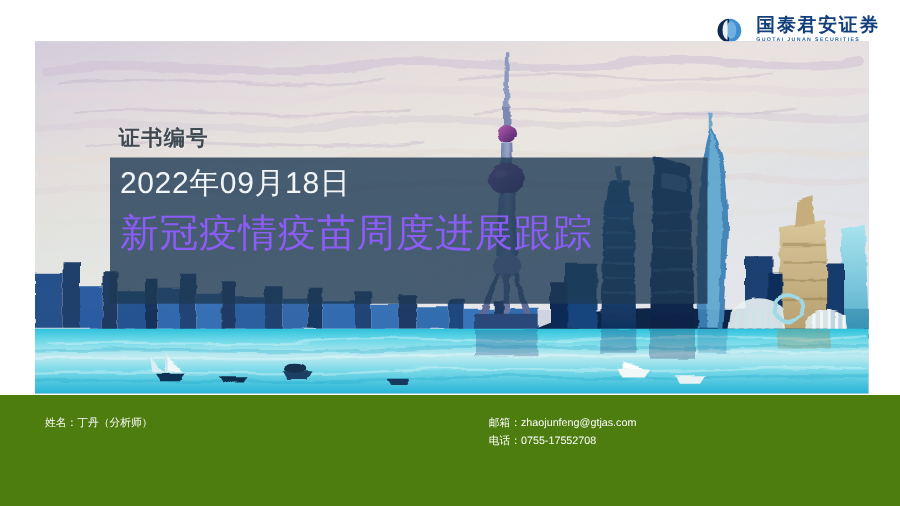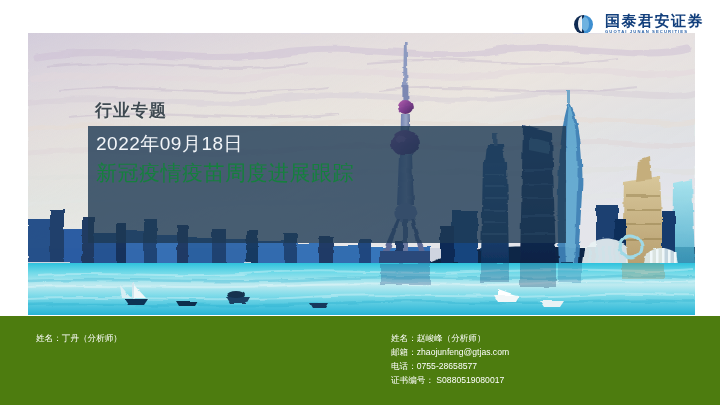--- a/index.html
+++ b/index.html
@@ -111,33 +111,32 @@
     z-index: 5;
   }
   .title-inner {
     position: absolute;
     left: 96px;
     top: 132px;
     width: 470px;
     z-index: 6;
   }
   .doc-date {
-    font-size: 19px;
+    font-size: 24px;
     color: #f2f5f8;
     letter-spacing: .5px;
     line-height: 1.25;
   }
   .doc-title {
-    font-size: 21px;
-    color: #15803d;
+    font-size: 31px;
+    color: #8b5cf6;
     letter-spacing: .5px;
     line-height: 1.3;
     margin-top: 5px;
     white-space: nowrap;
-    font-family: Liberation Mono, monospace;
   }
 
   
   .footer {
     position: absolute;
     left: 0;
     right: 0;
     top: 316px;
     height: 100px;
     background: #4d7c0f;
@@ -402,39 +401,37 @@
         <path d="M198,264 L222,264 L218,271 L202,271 Z" fill="#1a3f63"></path>
         <ellipse cx="208" cy="262" rx="9" ry="4" fill="#15334f"></ellipse>
         <path d="M282,270 L300,270 L297,275 L285,275 Z" fill="#16395c"></path>
         <path d="M466,262 L492,262 L488,269 L470,269 Z" fill="#f2f7f8"></path>
         <path d="M470,256 L488,262 L470,262 Z" fill="#ffffff"></path>
         <path d="M512,268 L536,268 L532,274 L516,274 Z" fill="#e8f2f5"></path>
       </g>
     </svg>
   </div>
 
-  <div class="kicker">行业专题</div>
+  <div class="kicker">证书编号</div>
 
   <div class="title-band"></div>
   <div class="title-inner">
     <div class="doc-date">2022年09月18日</div>
     <div class="doc-title">新冠疫情疫苗周度进展跟踪</div>
   </div>
 
   <div class="footer">
     <div class="contacts">
 
       <div class="contact">
         <div>姓名：丁丹（分析师）</div>
       </div>
 
       <div class="contact">
-        <div>姓名：赵峻峰（分析师）</div>
         <div>邮箱：zhaojunfeng@gtjas.com</div>
-        <div>电话：0755-28658577</div>
-        <div>证书编号： S0880519080017</div>
+        <div>电话：0755-17552708</div>
       </div>
 
 
     </div>
   </div>
 
 </div>
 
 </body></html>

